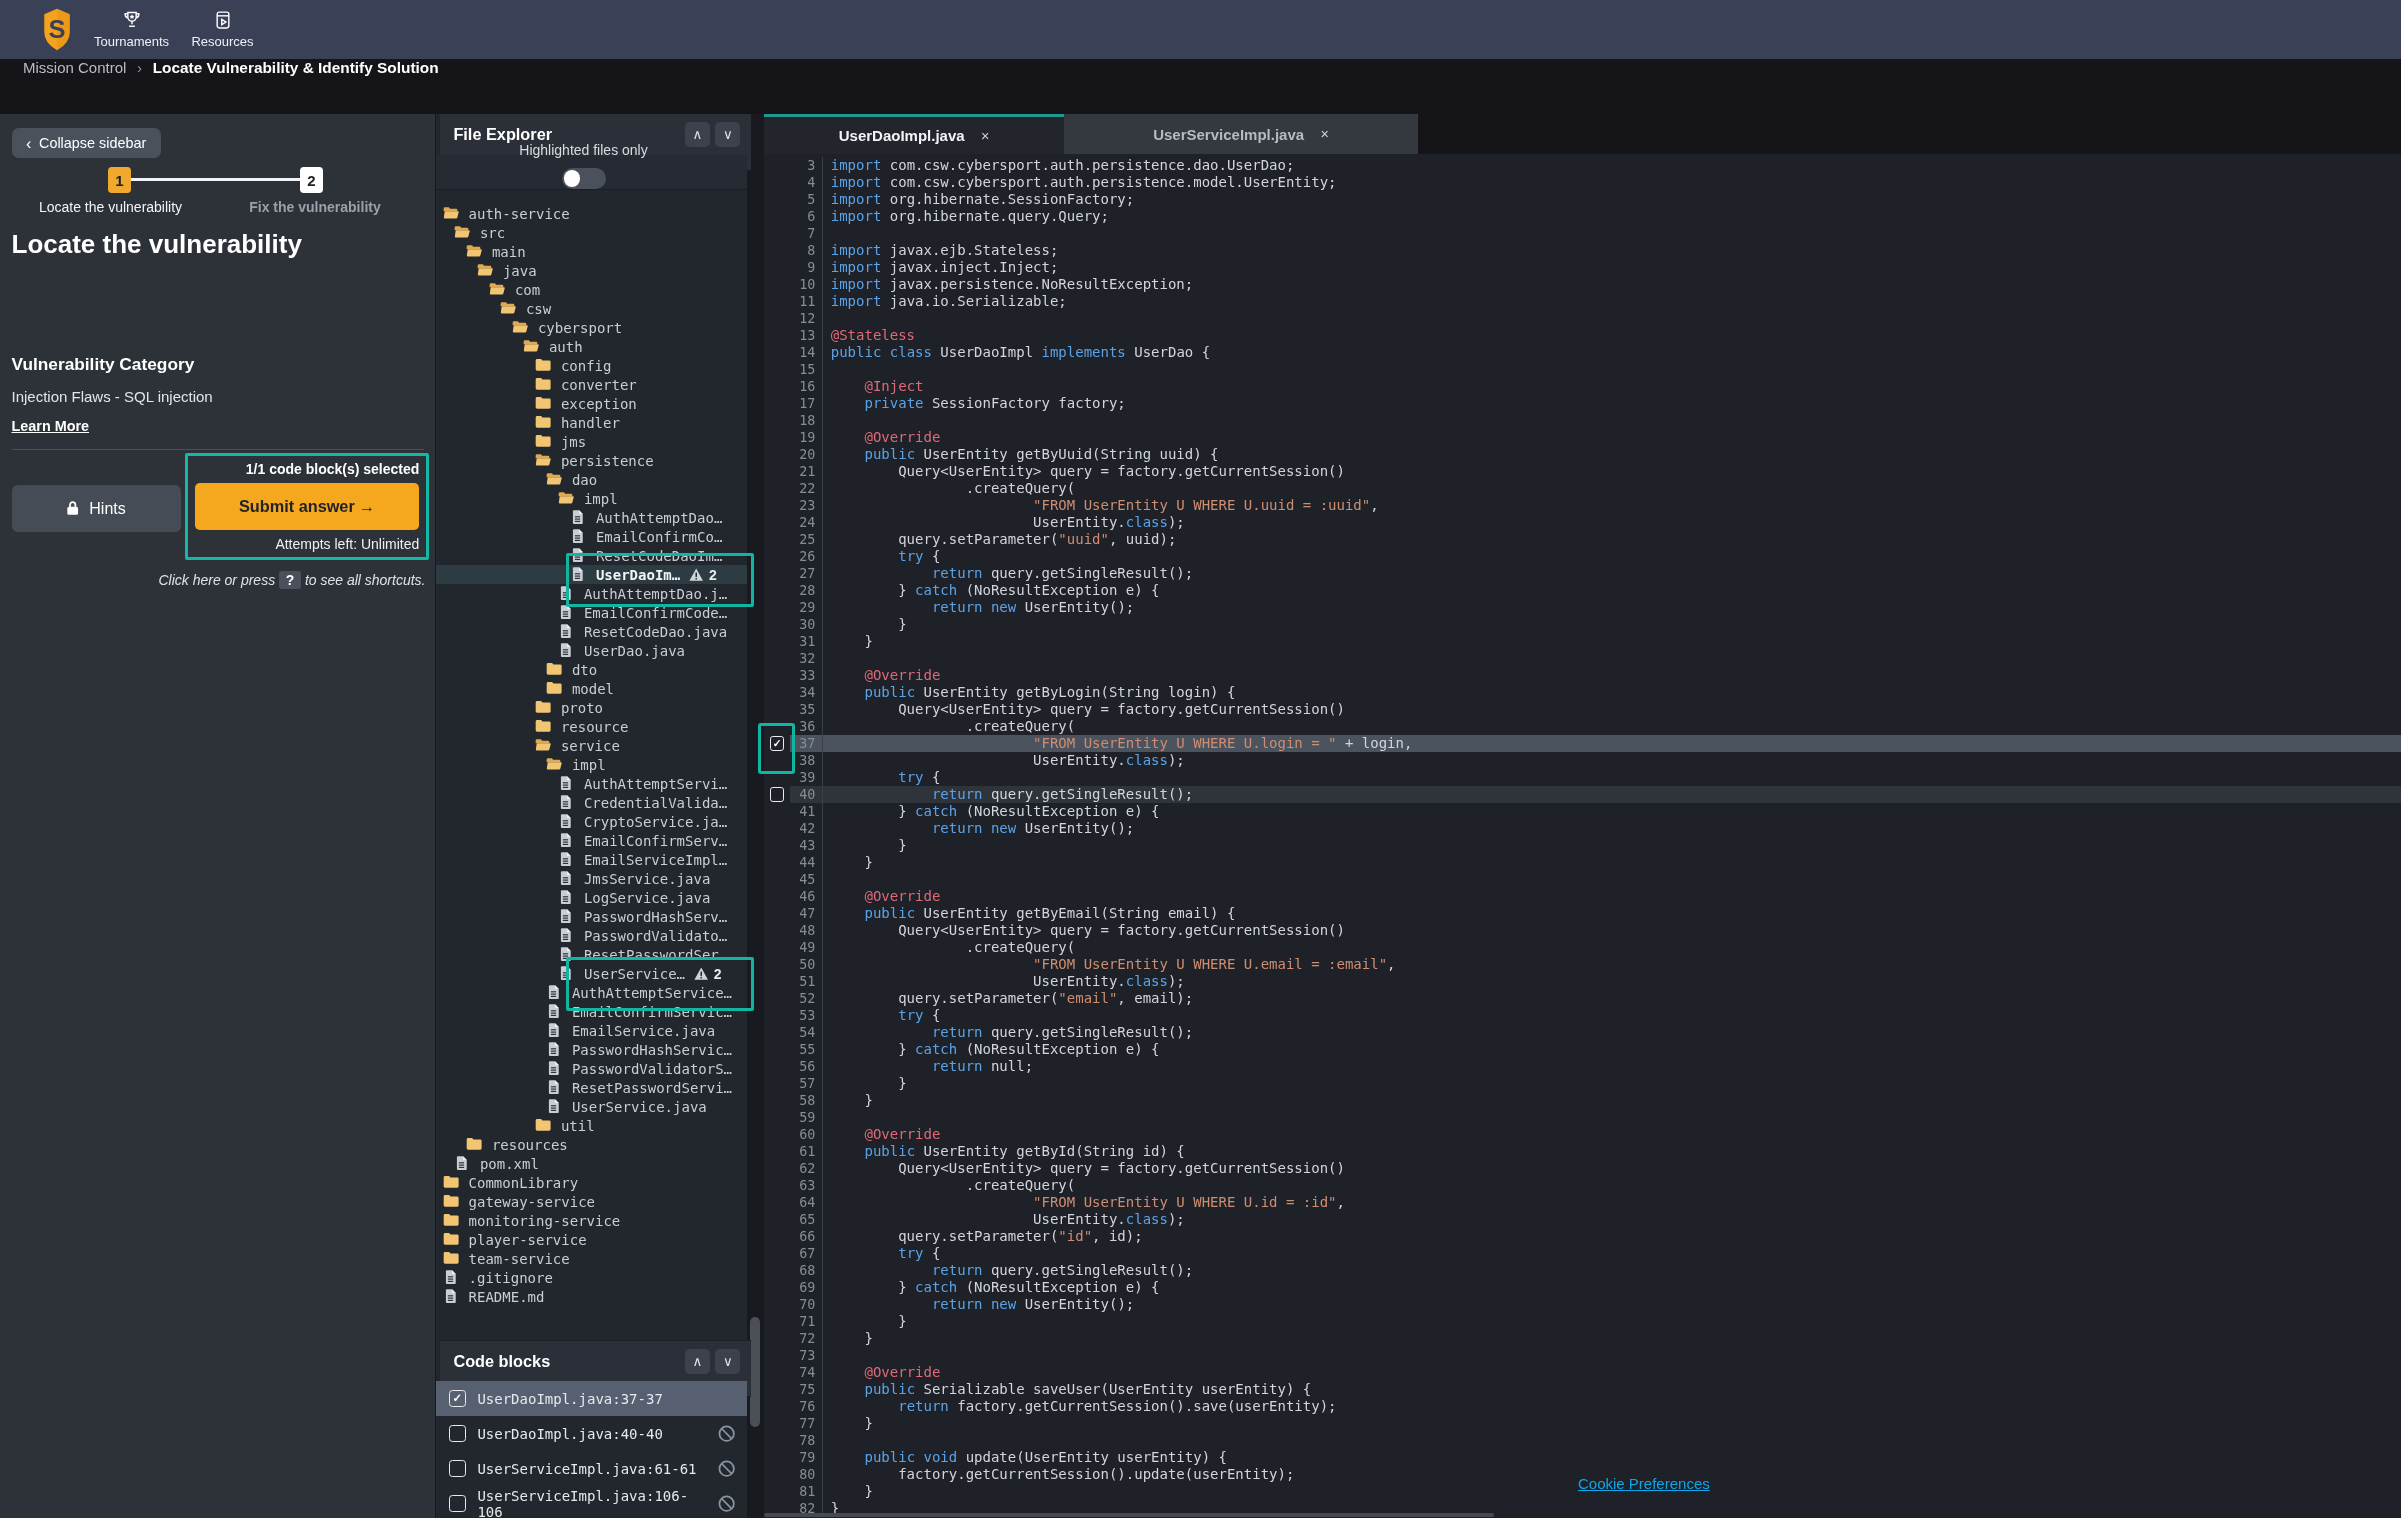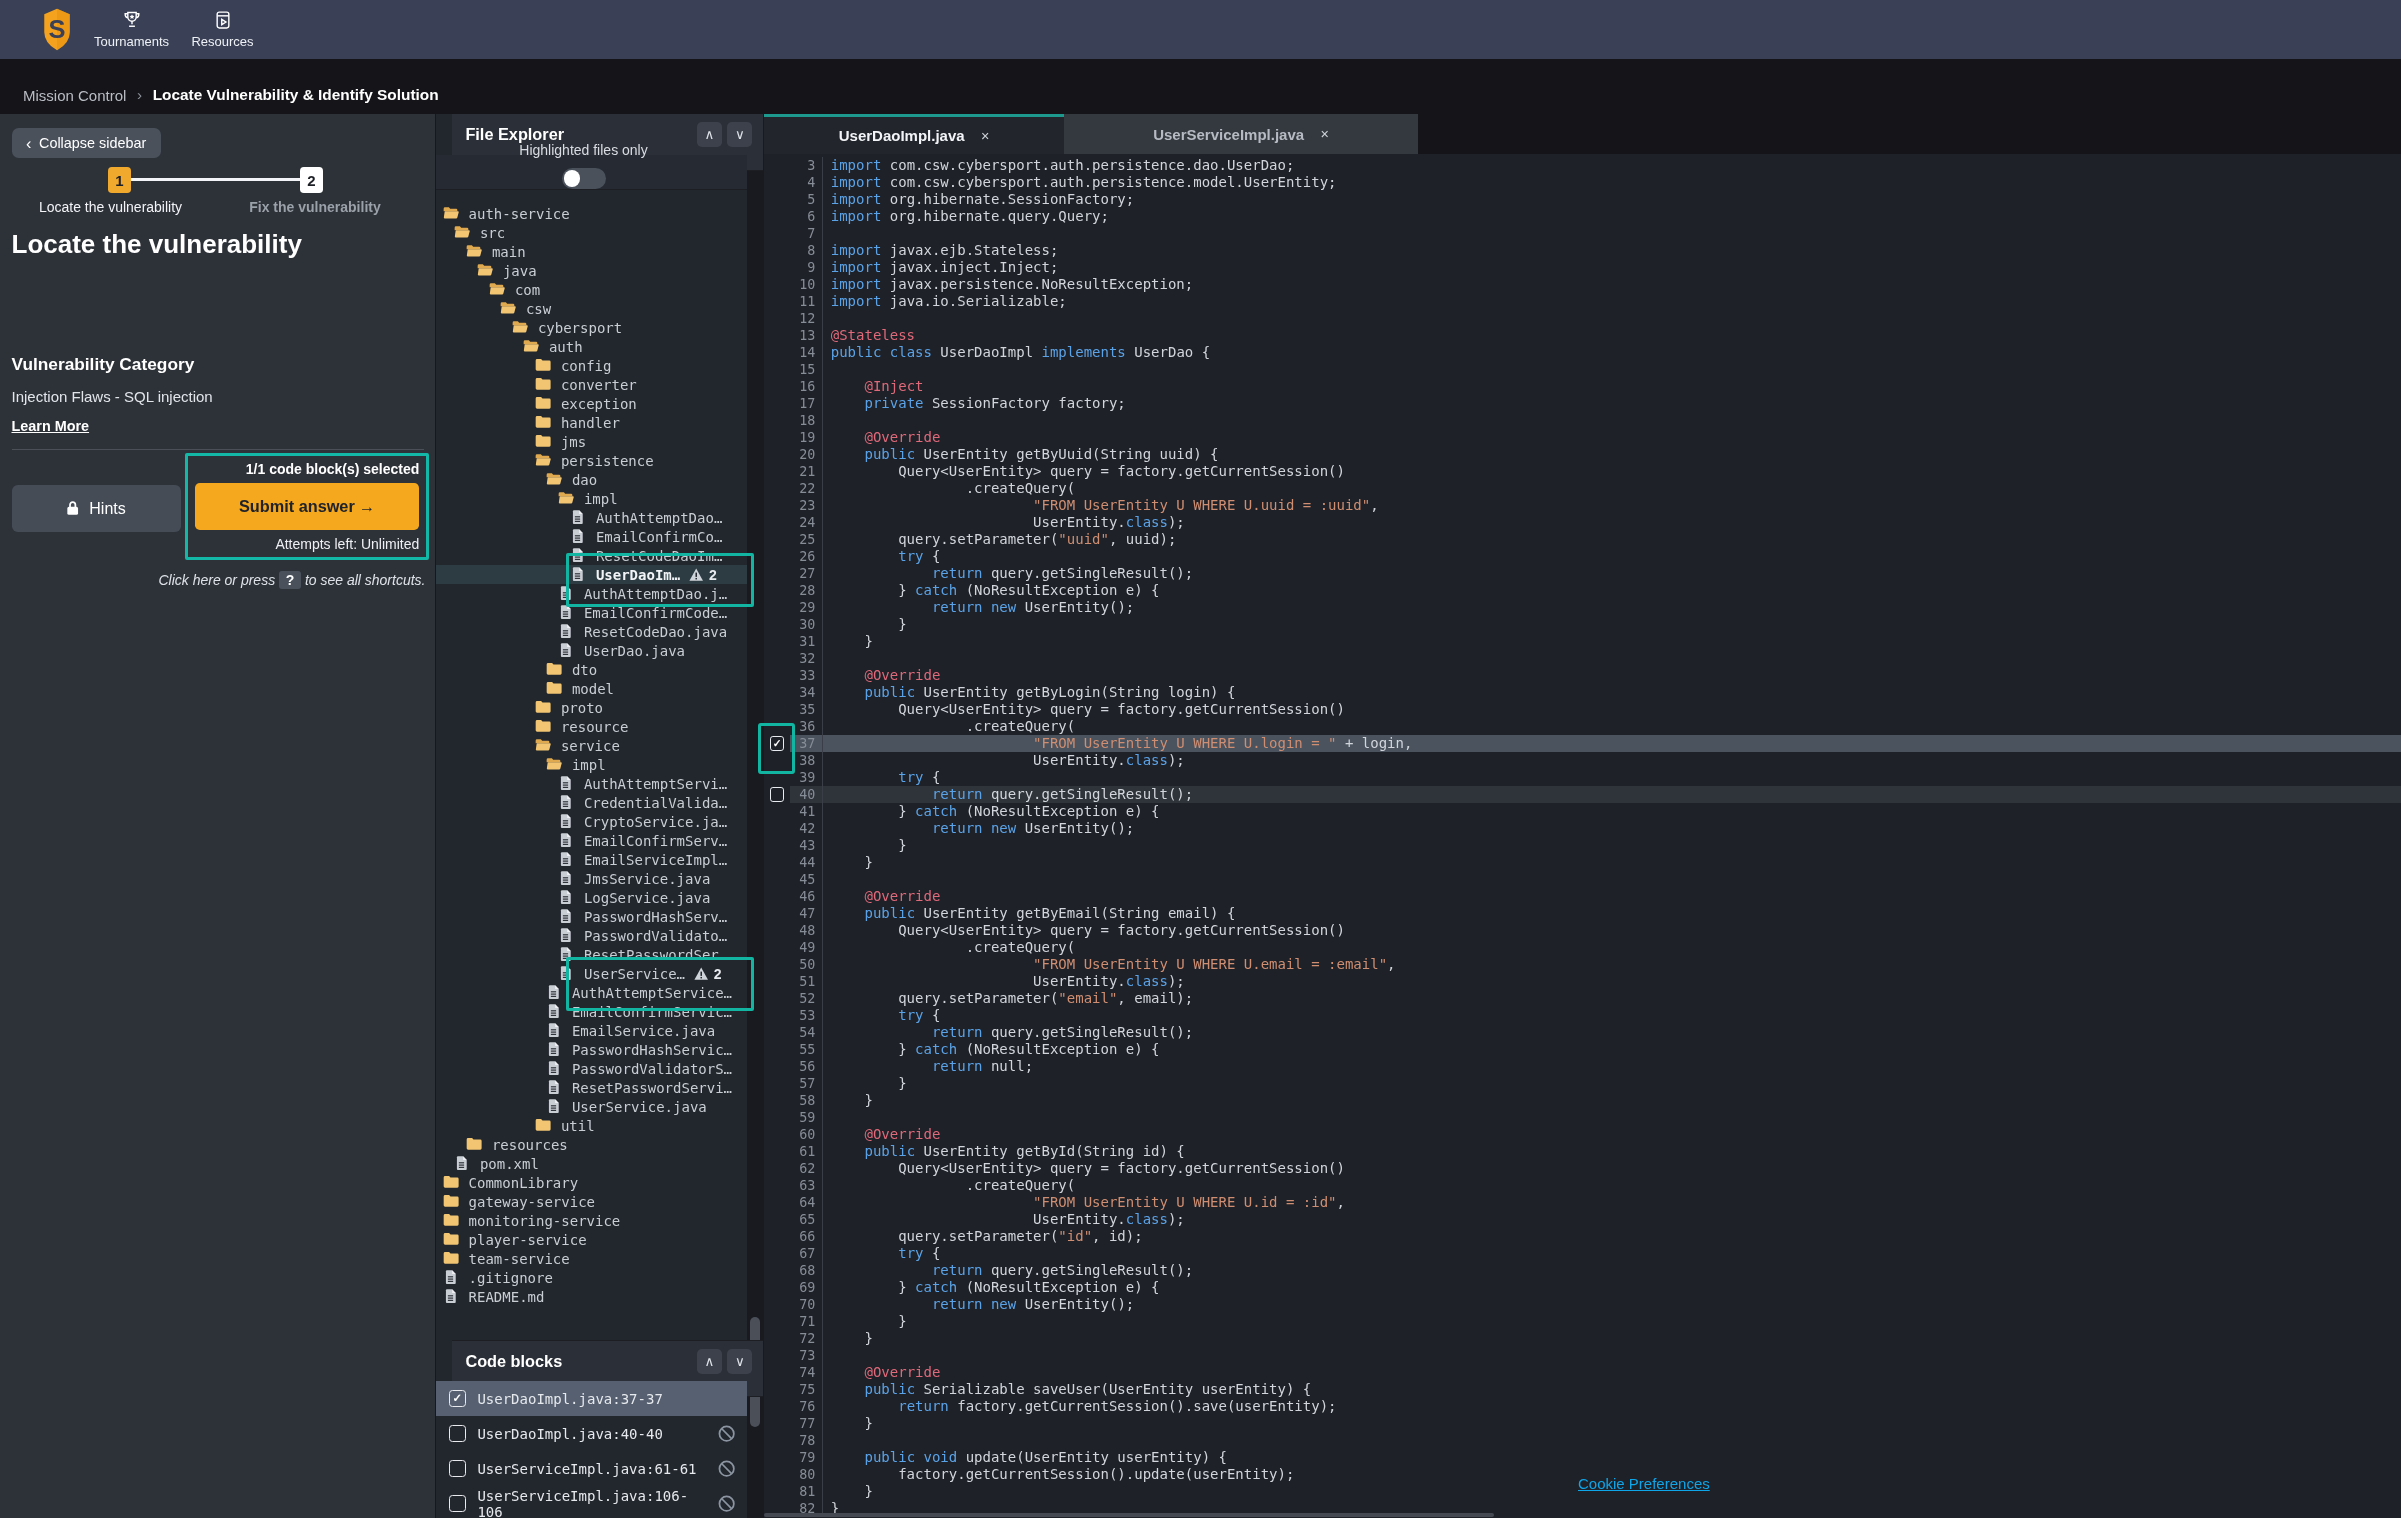--- a/index.html
+++ b/index.html
@@ -7,21 +7,21 @@
 
   
   #navbar{position:absolute;left:0;top:0;width:3064px;height:59px;background:#3a4056;z-index:5;}
   #logo{position:absolute;left:41px;top:7.7px;width:32px;height:43px;}
   #nav-items{position:absolute;left:86px;top:0;height:59px;display:flex;}
   .nav-item{width:91px;display:flex;flex-direction:column;align-items:center;justify-content:center;gap:3.8px;color:#eef1f5;font-size:13px;cursor:pointer;}
   .nav-item svg{width:20px;height:20px;}
 
   
   #crumbbar{position:absolute;left:0;top:59px;width:3064px;height:55px;background:#141419;z-index:5;}
-  #crumbs{position:absolute;left:23px;top:0;height:72px;display:flex;align-items:center;gap:10.6px;}
+  #crumbs{position:absolute;left:23px;top:0;height:72px;display:flex;gap:10.6px;}
   .crumb-parent{color:#b9bdc4;font-size:15px;}
   .crumb-sep{color:#8d929b;font-size:15.4px;}
   .crumb-current{color:#ffffff;font-size:15.4px;font-weight:bold;}
 
   
   #sidebar{position:absolute;left:0;top:114px;width:435px;bottom:0;background:#2d3138;z-index:1;}
   #collapse-btn{position:absolute;left:11.5px;top:14.4px;height:30px;padding:0 14.4px;background:#4a515b;border-radius:6.7px;display:flex;align-items:center;gap:7.7px;color:#fff;font-size:14.4px;cursor:pointer;}
   .chev-left{font-size:16.3px;line-height:1;}
   .step-badge{position:absolute;width:23px;height:26px;border-radius:3.8px;display:flex;align-items:center;justify-content:center;font-size:15px;font-weight:bold;color:#1c1f26;}
   #step1{left:108px;top:53px;background:#f0a92d;}
@@ -40,21 +40,21 @@
   #teal-box-submit{position:absolute;left:185px;top:339px;width:244px;height:107px;border:3.8px solid #14b8a6;border-radius:1.9px;box-sizing:border-box;display:flex;flex-direction:column;justify-content:space-between;padding:4.8px 6.7px;}
   #sel-count{font-size:14px;font-weight:bold;color:#ffffff;text-align:right;}
   #submit-btn{height:47px;background:#f5a81e;border-radius:4.8px;display:flex;align-items:center;justify-content:center;gap:4px;font-size:16.3px;font-weight:bold;color:#20232a;cursor:pointer;}
   #attempts{font-size:14px;color:#eef0f4;text-align:right;}
   #hints-btn{position:absolute;left:11.5px;top:371px;width:169px;height:47px;background:#454c56;border-radius:5.8px;display:flex;align-items:center;justify-content:center;gap:9.6px;font-size:16px;color:#ffffff;cursor:pointer;}
   #shortcuts{position:absolute;left:11.5px;top:457px;width:414px;text-align:right;font-size:14px;font-style:italic;color:#dfe3e9;}
   #shortcuts .inline-key{font-style:normal;padding:1px 6.7px;}
 
   
   #explorer{position:absolute;left:435px;top:114px;width:312px;bottom:0;background:#22262d;z-index:3;border-left:1px solid #17181d;box-sizing:border-box;}
-  .panel-header{position:absolute;left:16px;width:100%;height:57px;background:#2b2f37;border-bottom:1px solid #1c1e24;box-sizing:border-box;}
+  .panel-header{position:absolute;left:4px;width:100%;height:57px;background:#2b2f37;border-bottom:1px solid #1c1e24;box-sizing:border-box;}
   .panel-title{position:absolute;left:13.4px;top:0;height:40px;display:flex;align-items:center;font-size:16.3px;font-weight:bold;color:#ffffff;}
   .panel-btn{position:absolute;top:7.7px;width:25px;height:25px;background:#3c414b;border-radius:4.8px;display:flex;align-items:center;justify-content:center;color:#dfe3e9;font-size:13.4px;cursor:pointer;}
   .pb-up{right:41px;}.pb-down{right:10.6px;}
   #filter-row{position:absolute;left:0;top:41px;width:100%;height:35px;background:#262a32;border-bottom:1px solid #1c1e24;box-sizing:border-box;display:flex;align-items:center;justify-content:flex-end;gap:9.6px;padding-right:16px;flex-direction:column;}
   #filter-label{font-size:14px;color:#d9dce2;}
   #toggle{width:44px;height:21px;border-radius:10.6px;background:#4a515b;position:relative;cursor:pointer;flex:none;}
   #toggle .knob{position:absolute;left:2.4px;top:2.4px;width:16.3px;height:16.3px;border-radius:50%;background:#ffffff;}
   #tree{position:absolute;left:0;top:90px;width:100%;}
   .trow{height:19px;display:flex;align-items:center;font-family:"DejaVu Sans Mono",monospace;font-size:14px;color:#c9ced5;white-space:nowrap;cursor:pointer;}
   .trow.selected{background:#2c3c42;color:#f2f4f7;font-weight:bold;}

